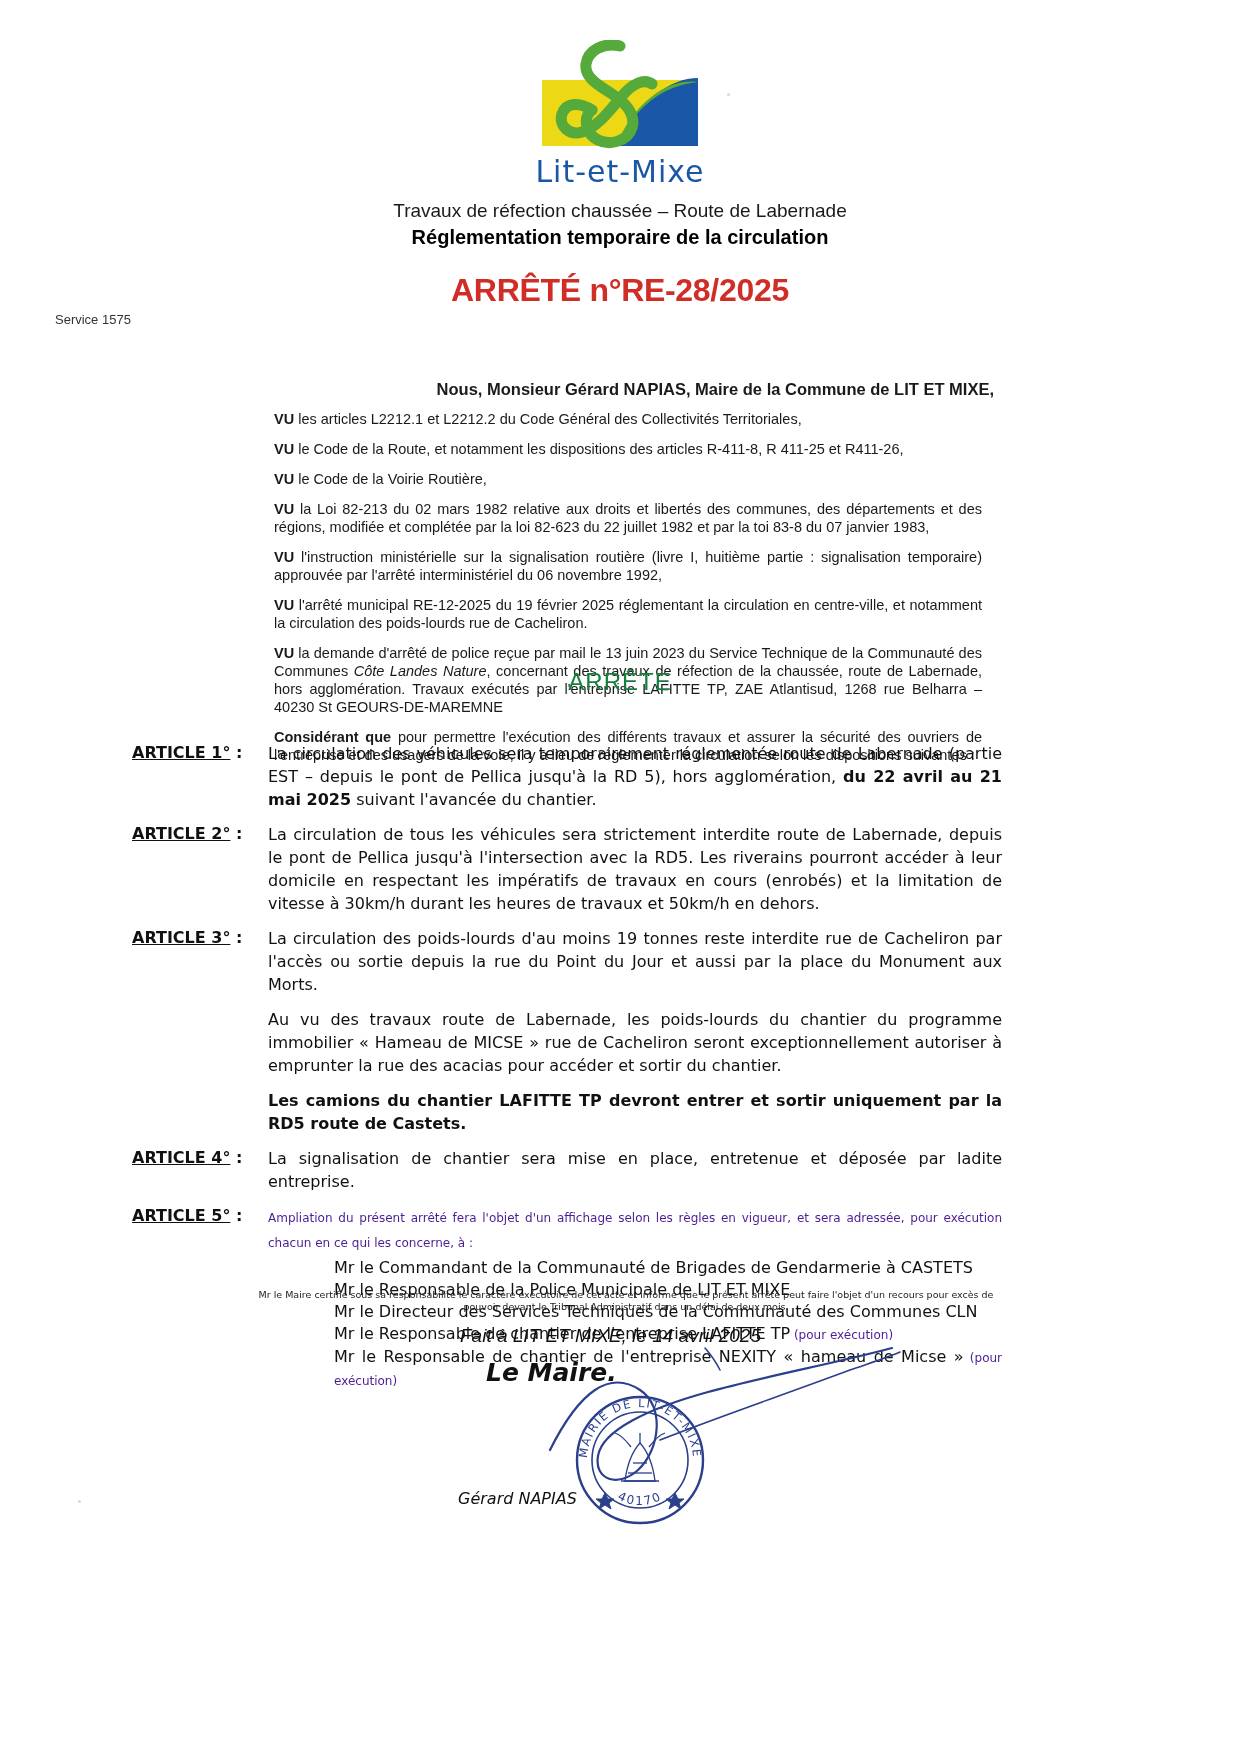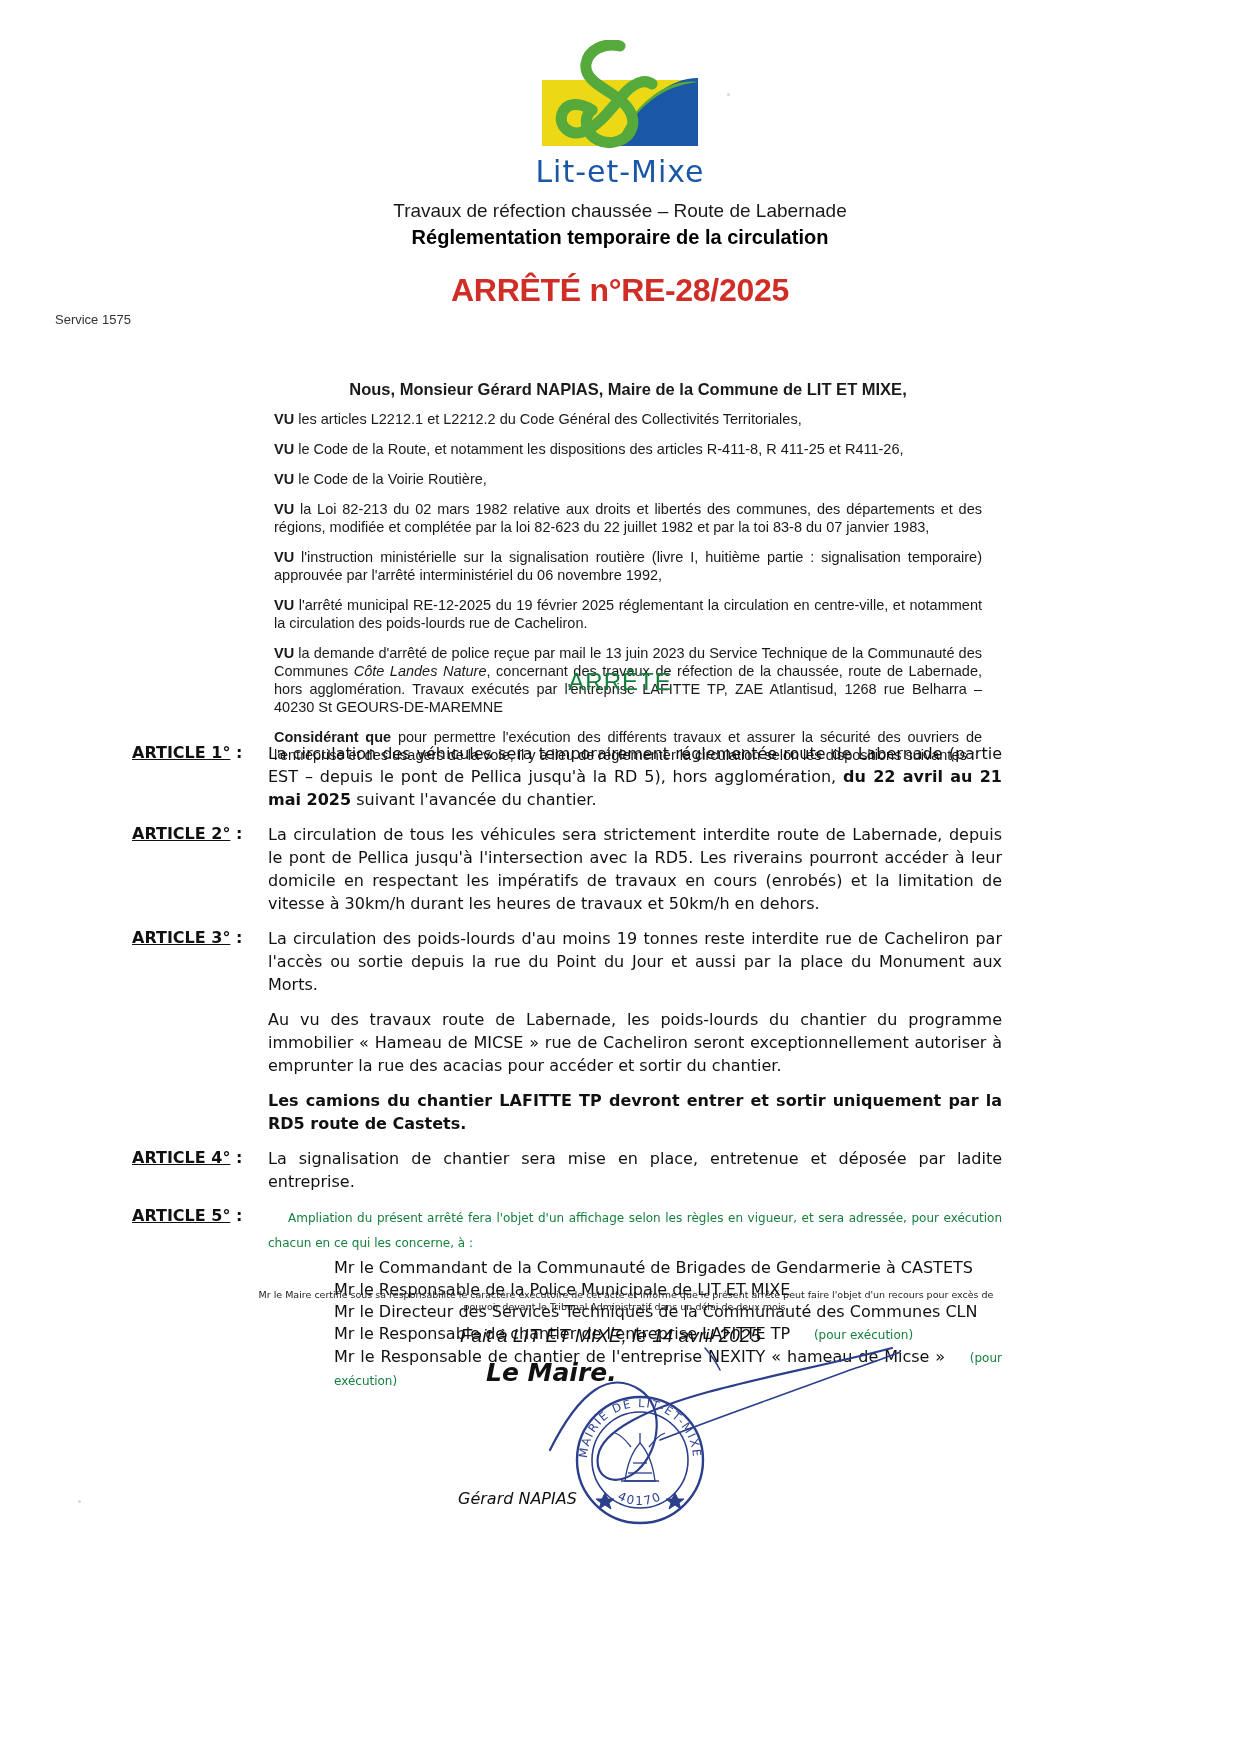--- a/index.html
+++ b/index.html
@@ -53,21 +53,21 @@
   }
 
   
   .preamble{
     position:absolute;left:262px;top:380px;width:732px;
     font-size:14.5px;line-height:18px;text-align:justify;
     font-family:"Liberation Sans", sans-serif;
   }
   .preamble .nous{
     font-weight:bold;font-size:16.5px;display:block;margin-bottom:4px;
-    text-align:center;
+    text-align:right;
   }
   .preamble p{margin:12px;text-align:justify;}
   .vu{font-weight:bold;}
   .ital{font-style:italic;}
 
   
   .arrete-word{
     position:absolute;left:0;top:668px;width:1240px;text-align:center;
     font-size:24px;font-weight:400;letter-spacing:1px;color:#15803d;
   }
@@ -90,21 +90,21 @@
     flex:1;font-size:16px;line-height:23px;text-align:justify;color:#111;
     padding-left:6px;
   }
   .art-body .b{font-weight:bold;}
   .art-body p{margin:0;}
   .art-body p + p{margin-top:12px;}
   .recipients{
     margin-top:2px;padding-left:66px;
   }
   .recipients div{line-height:22px;}
-  .small-note{font-size:12px;color:#15803d;margin-left:20px;}
+  .small-note{font-size:12px;color:#4c1d95;}
 
   
   .fineprint{
     position:absolute;left:252px;top:1289px;width:748px;
     font-size:9.5px;line-height:12px;text-align:center;color:#222;
     font-family:"DejaVu Sans", sans-serif;
   }
 
   
   .fait{

